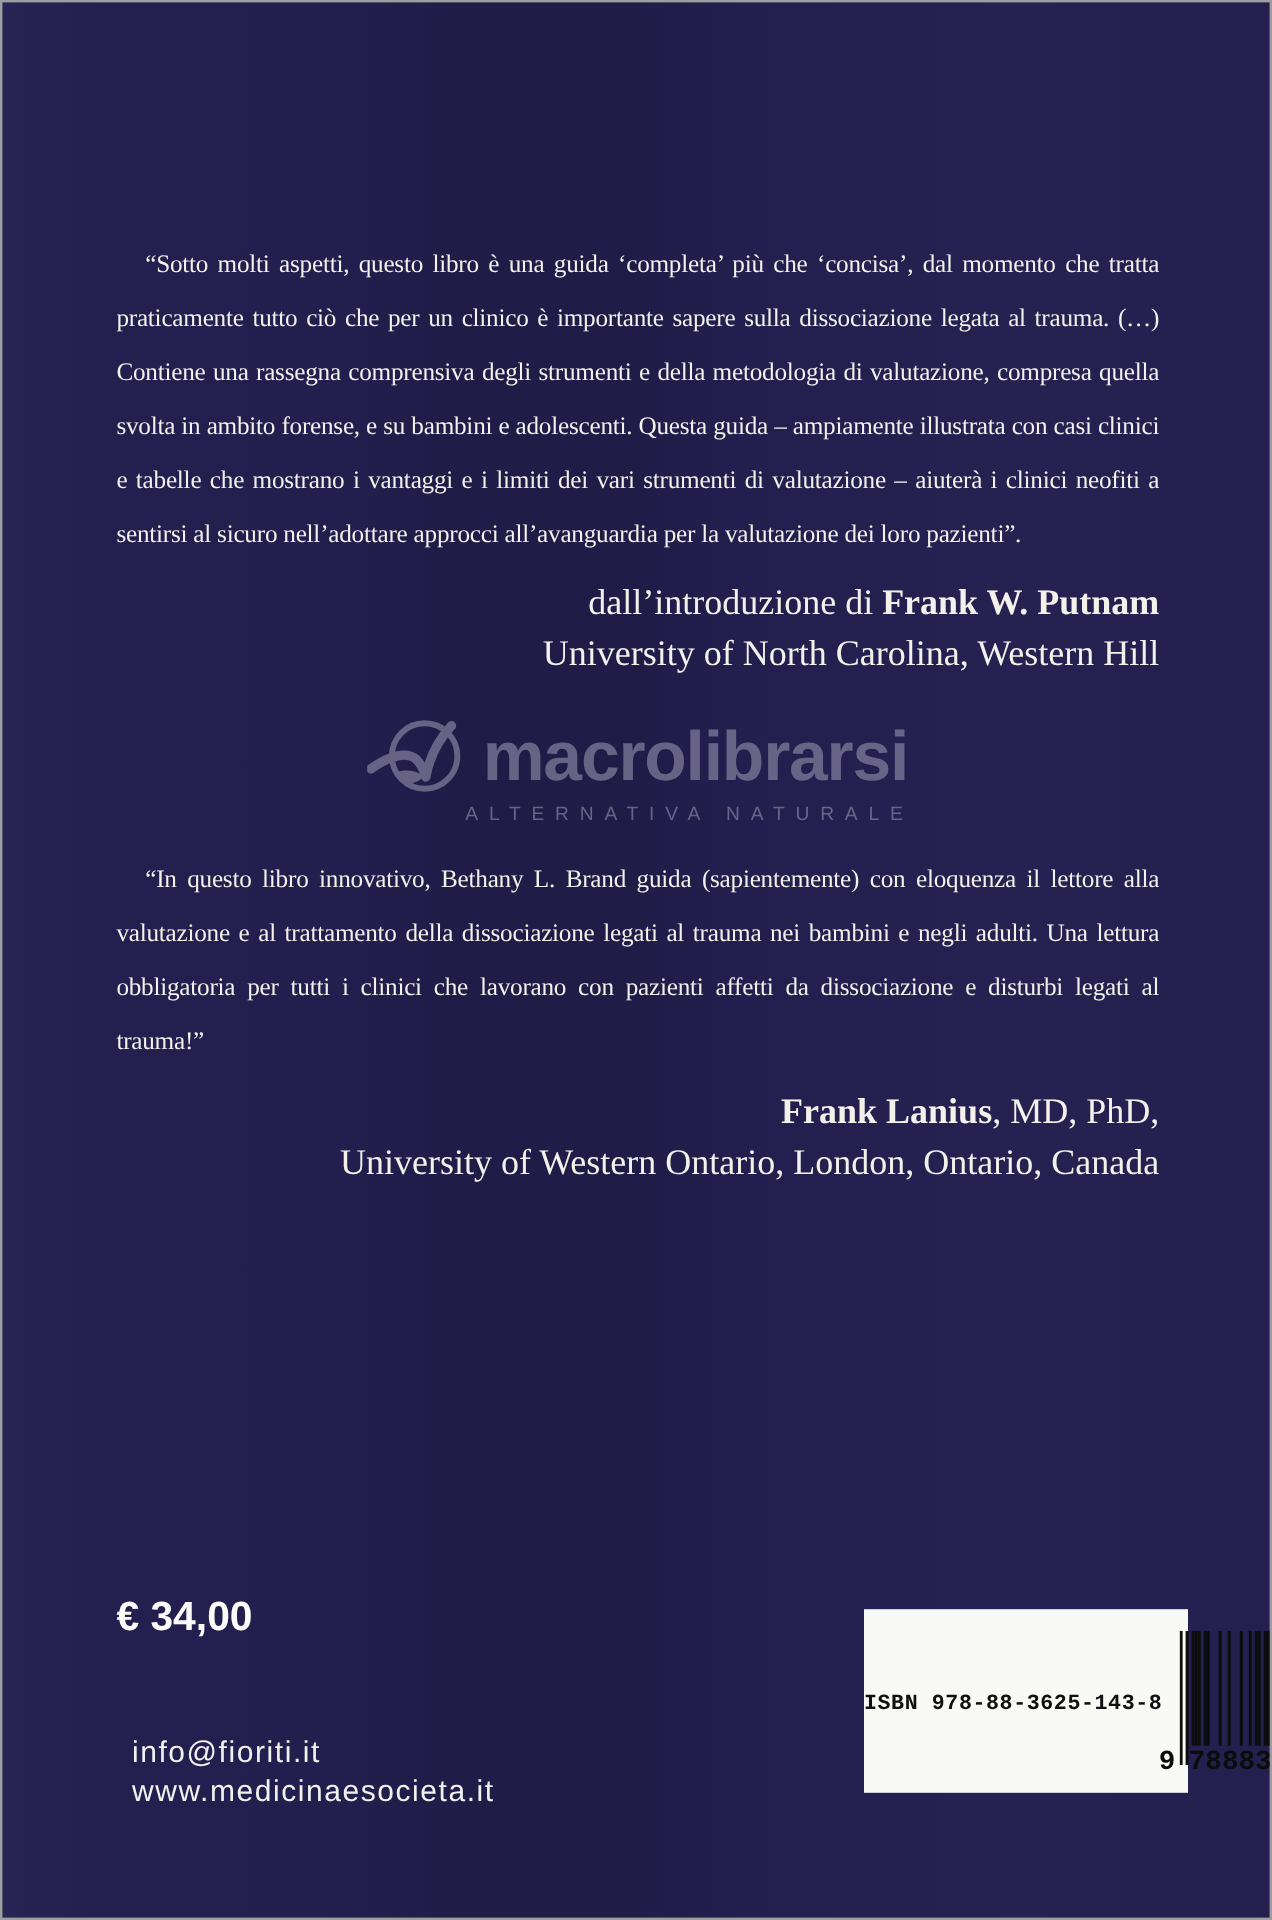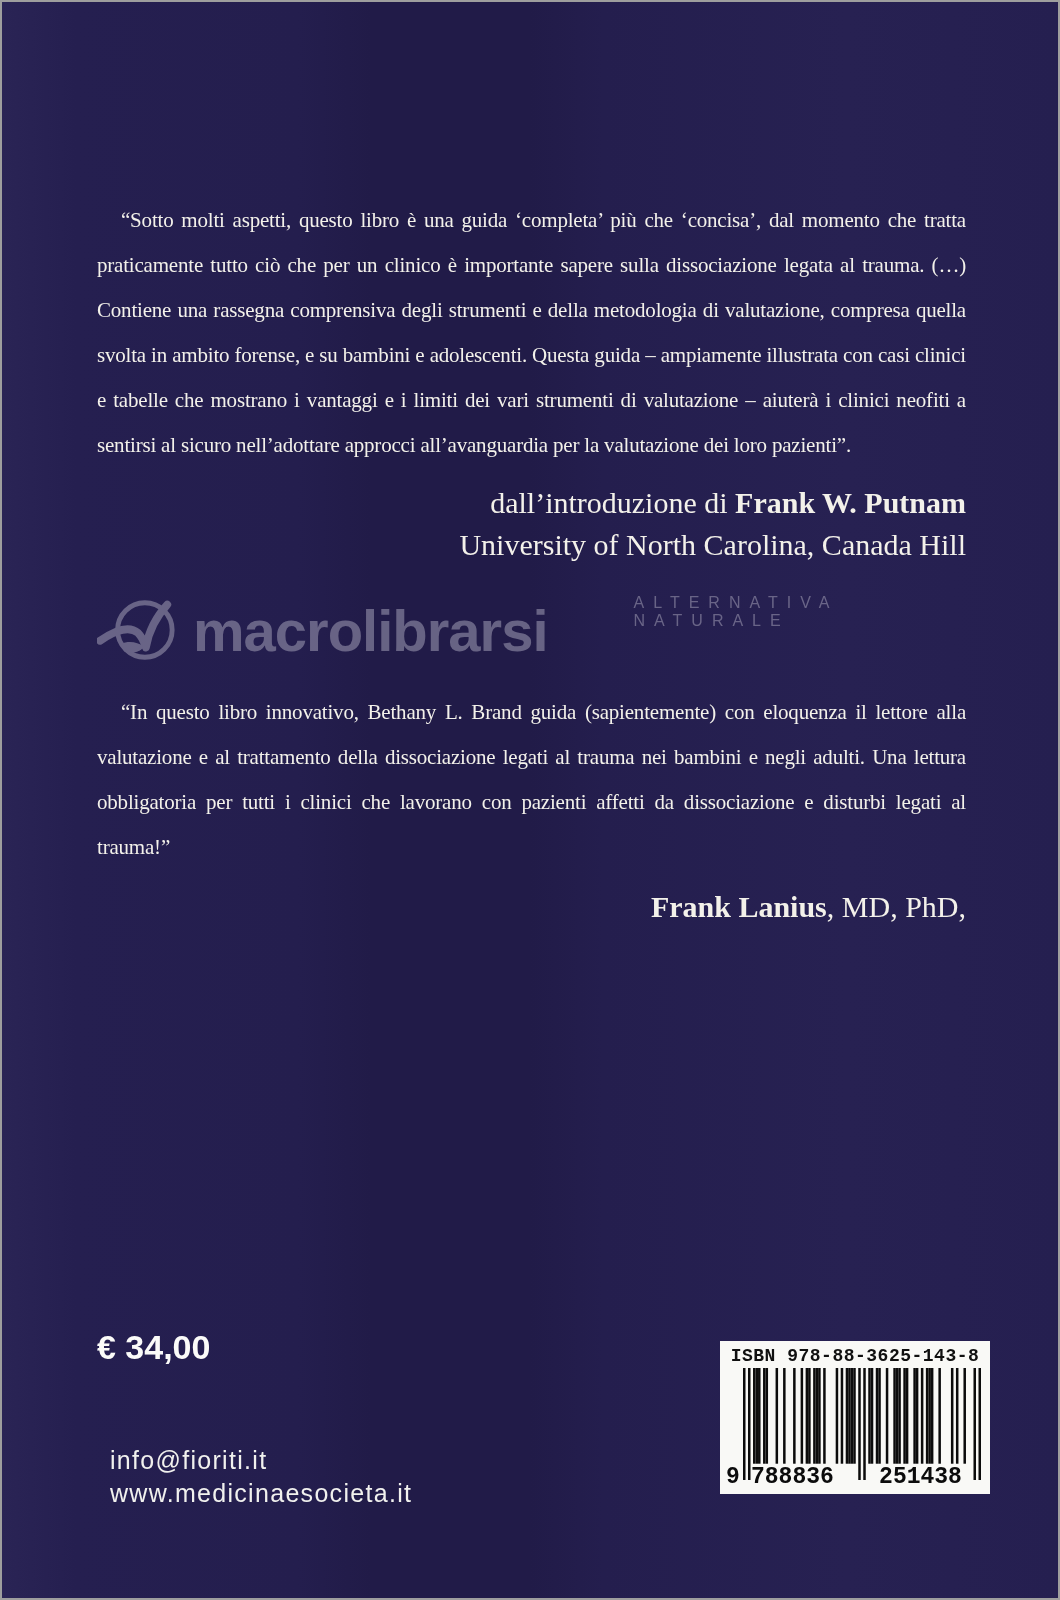--- a/index.html
+++ b/index.html
@@ -34,21 +34,21 @@
     font-size:30px;
     line-height:42px;
     color:#f3f1ea;
   }
   .attr1{margin-top:14px;}
   .attr2{margin-top:16px;}
   .attr b{font-weight:bold;font-family:Liberation Serif, serif;}
   
   .watermark{
     margin-top:26px;
-    display:flex;align-items:flex-start;
+    display:flex;flex-direction:column;align-items:center;
     color:#938fa9;
     opacity:0.62;
     user-select:none;
   }
   .wm-row{display:flex;align-items:center;gap:10px;}
   .wm-icon{width:86px;height:76px;}
   .wm-text{
     font-family:"Liberation Sans", sans-serif;
     font-weight:bold;
     font-size:58px;
@@ -77,21 +77,21 @@
     letter-spacing:1.3px;
     color:#f1f1ee;
   }
   
   .barcode{
     position:absolute;left:718px;top:1339px;
     width:270px;height:153px;
     background:#f9f9f6;
     box-sizing:border-box;
     padding-top:5px;
-    display:flex;flex-direction:column;align-items:center;
+    display:flex;flex-direction:row;align-items:center;
     color:#101010;
   }
   .isbn-label{
     font-family:"Liberation Mono", monospace;
     font-size:18px;
     font-weight:bold;
     letter-spacing:0.5px;
     white-space:nowrap;
   }
   .barcode-inner{position:relative;width:252px;height:124px;margin-top:2px;}
@@ -112,39 +112,40 @@
 <body>
 
 <div class="cover">
 
   <div class="flow">
 
     <p class="quote first">“Sotto molti aspetti, questo libro è una guida ‘completa’ più che ‘concisa’, dal momento che tratta praticamente tutto ciò che per un clinico è importante sapere sulla dissociazione legata al trauma. (…) Contiene una rassegna comprensiva degli strumenti e della metodologia di valutazione, compresa quella svolta in ambito forense, e su bambini e adolescenti. Questa guida – ampiamente illustrata con casi clinici e tabelle che mostrano i vantaggi e i limiti dei vari strumenti di valutazione – aiuterà i clinici neofiti a sentirsi al sicuro nell’adottare approcci all’avanguardia per la valutazione dei loro pazienti”.</p>
 
     <div class="attr attr1">
       <div class="attr-line"><span>dall’introduzione di </span><b>Frank W. Putnam</b></div>
-      <div class="attr-line">University of North Carolina, Canada Hill</div>
+      <div class="attr-line">University of North Carolina, Western Hill</div>
     </div>
 
     <div class="watermark">
       <div class="wm-row">
         <svg class="wm-icon" viewBox="0 0 88 78">
           <circle cx="49" cy="39" r="28" fill="none" stroke="currentColor" stroke-width="5"></circle>
           <path d="M3 50 C 20 38 34 35 42 42 C 46 46 48 50 50 57 C 53 40 60 26 72 13" fill="none" stroke="currentColor" stroke-width="8" stroke-linecap="round" stroke-linejoin="round"></path>
           <path d="M24 53 C 33 50 41 51 48 56 C 44 62 36 64 28 61 Z" fill="currentColor"></path>
         </svg>
         <span class="wm-text">macrolibrarsi</span>
       </div>
       <div class="wm-tagline">ALTERNATIVA NATURALE</div>
     </div>
 
     <p class="quote second">“In questo libro innovativo, Bethany L. Brand guida (sapientemente) con eloquenza il lettore alla valutazione e al trattamento della dissociazione legati al trauma nei bambini e negli adulti. Una lettura obbligatoria per tutti i clinici che lavorano con pazienti affetti da dissociazione e disturbi legati al trauma!”</p>
 
     <div class="attr attr2">
       <div class="attr-line"><b>Frank Lanius</b><span>, MD, PhD,</span></div>
+      <div class="attr-line">University of Western Ontario, London, Ontario, Canada</div>
     </div>
 
   </div>
 
   <div class="price">€ 34,00</div>
 
   <div class="contacts">
     <div>info@fioriti.it</div>
     <div>www.medicinaesocieta.it</div>
   </div>

